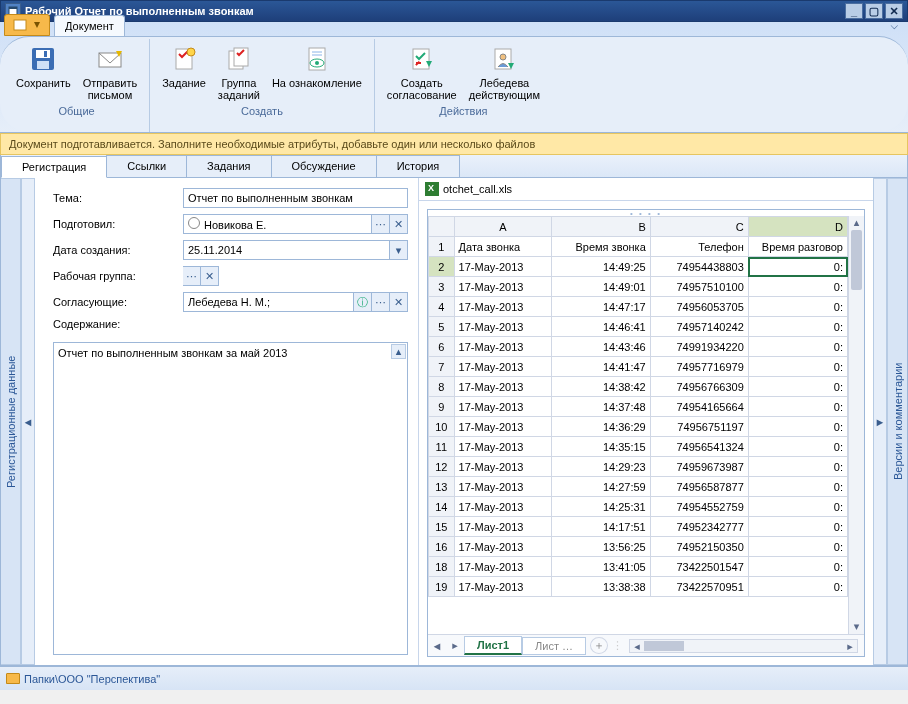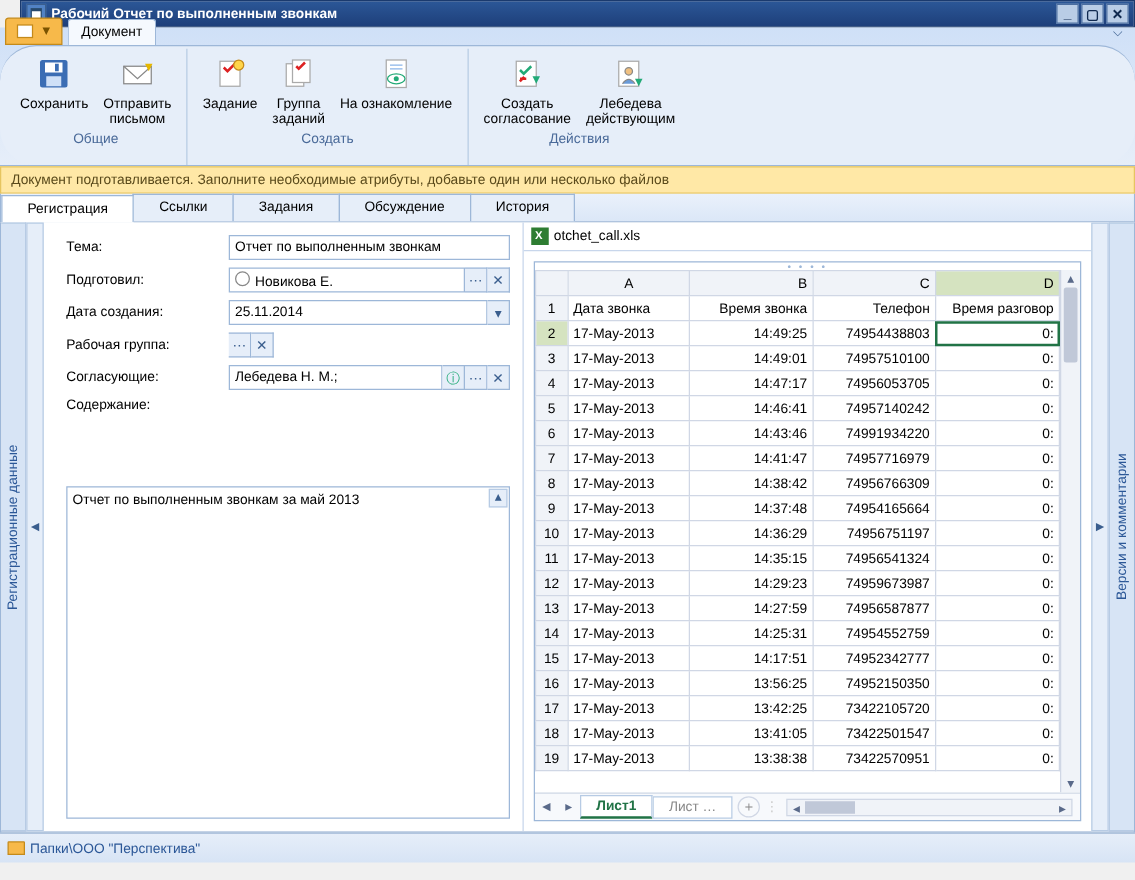--- a/index.html
+++ b/index.html
@@ -1,18 +1,18 @@
 <!DOCTYPE html>
 <html><head>
 <meta charset="utf-8">
 <style>
   * { box-sizing: border-box; margin: 0; padding: 0; font-family: Tahoma, Arial, sans-serif; font-size: 11px; }
   body { background: #f0f0f0; width: 908px; height: 704px; overflow: hidden; }
 
-  .titlebar { background: linear-gradient(#2b5797, #1e3f7a); height: 22px; display: flex; align-items: center; color: #fff; font-weight: bold; padding: 0 4px; border: 1px solid #1a3a6e; margin-left: 16px; }
+  .titlebar { background: linear-gradient(#2b5797, #1e3f7a); height: 22px; display: flex; align-items: center; color: #fff; font-weight: bold; padding: 0 4px; border: 1px solid #1a3a6e; }
   .titlebar .icon { width: 16px; height: 16px; background: #5182c4; border: 1px solid #3a5e8e; margin-right: 4px; display:flex; align-items:center; justify-content:center; }
   .titlebar .spacer { flex: 1; }
   .winbtn { width: 18px; height: 16px; background: #b9cde6; border: 1px solid #4b6ea0; margin-left: 2px; color:#102a50; display:flex; align-items:center; justify-content:center; font-weight:bold; cursor:pointer; }
 
   .ribbon-area { background: linear-gradient(#cfe0f7, #e6eef9); border-bottom: 1px solid #9db7d8; }
   .ribbon-tabs { display: flex; align-items: flex-end; height: 14px; padding-left: 4px; }
   .ribbon-tab-app { width: 46px; height: 22px; background: #f7b94a; border: 1px solid #c48a1a; border-radius: 3px 3px 0 0; margin-right: 4px; display:flex; align-items:center; justify-content:center; }
   .ribbon-tab-app svg { display:block; }
   .ribbon-tab { padding: 4px 10px; background: #f5f9fe; border: 1px solid #9db7d8; border-bottom: none; border-radius: 3px 3px 0 0; cursor:pointer; }
   .ribbon-collapse { margin-left: auto; margin-right: 6px; color:#3a5e8e; font-size:10px; padding: 4px; cursor:pointer; }
@@ -40,21 +40,21 @@
 
   .form { padding: 10px 10px 6px 18px; }
   .form-row { display:flex; align-items:center; margin-bottom: 6px; }
   .form-label { width: 130px; color:#000; }
   .form-field { flex:1; display:flex; align-items:center; }
   .form-field input, .form-field .inputlike { flex:1; border:1px solid #9db7d8; height: 20px; padding: 2px 4px; background:#fff; }
   .field-btn { width:18px; height:20px; border:1px solid #9db7d8; border-left:none; background:#e6eef9; display:flex; align-items:center; justify-content:center; cursor:pointer; color:#3a5e8e; }
   .status-dot { width:12px; height:12px; border-radius:50%; border:1px solid #888; background:#fff; display:inline-block; margin-right:4px; }
 
   .textarea-wrap { margin: 0 10px 10px 18px; flex:1; display:flex; }
-  .textarea { flex:1; border:1px solid #9db7d8; padding:4px; background:#fff; position:relative;margin-top:47px; }
+  .textarea { flex:1; border:1px solid #9db7d8; padding:4px; background:#fff; position:relative; }
   .textarea .scroll-up { position:absolute; right:1px; top:1px; width:15px; height:15px; background:#e6eef9; border:1px solid #b7cbe4; text-align:center; line-height:13px; color:#3a5e8e; cursor:pointer; }
 
   .right-pane { flex:1; display:flex; flex-direction:column; }
   .file-header { padding: 4px 6px; border-bottom:1px solid #c8d6eb; display:flex; align-items:center; }
   .xls-icon { width:14px; height:14px; background:#2e7d32; margin-right:4px; display:inline-block; position:relative; }
   .xls-icon::after { content:'X'; color:#fff; font-size:9px; font-weight:bold; position:absolute; left:3px; top:1px; }
 
   .sheet-wrap { flex:1; display:flex; flex-direction:column; border:1px solid #9db7d8; margin:8px; overflow:hidden; }
   .grip { height:6px; display:flex; align-items:center; justify-content:center; color:#9db7d8; font-size:8px; letter-spacing:2px; cursor:ns-resize; }
 
@@ -413,27 +413,20 @@
                     <td class="col-D">0:</td>
                   </tr>
                   <tr>
                     <th class="rowhdr">16</th>
                     <td class="col-A">17-May-2013</td>
                     <td class="col-B">13:56:25</td>
                     <td class="col-C">74952150350</td>
                     <td class="col-D">0:</td>
                   </tr>
                   <tr>
-                    <th class="rowhdr">17</th>
-                    <td class="col-A">17-May-2013</td>
-                    <td class="col-B">13:42:25</td>
-                    <td class="col-C">73422105720</td>
-                    <td class="col-D">0:</td>
-                  </tr>
-                  <tr>
                     <th class="rowhdr">18</th>
                     <td class="col-A">17-May-2013</td>
                     <td class="col-B">13:41:05</td>
                     <td class="col-C">73422501547</td>
                     <td class="col-D">0:</td>
                   </tr>
                   <tr>
                     <th class="rowhdr">19</th>
                     <td class="col-A">17-May-2013</td>
                     <td class="col-B">13:38:38</td>

